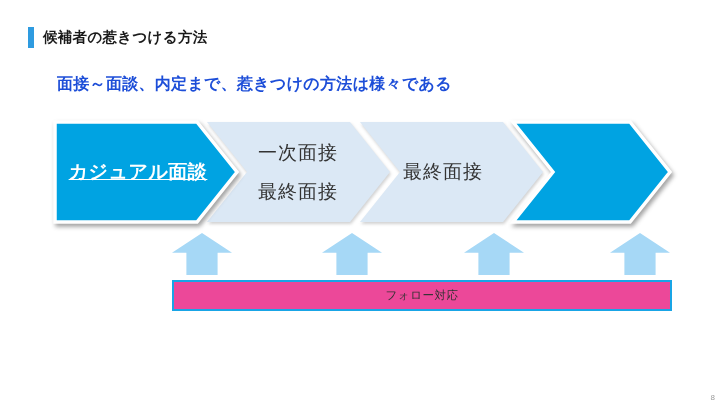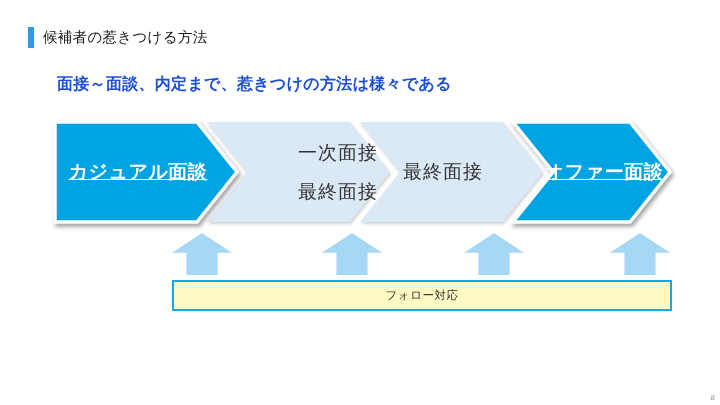--- a/index.html
+++ b/index.html
@@ -9,56 +9,56 @@
   }
   .slide {
     position: relative;
     width: 720px; height: 405px;
     background: #ffffff;
     overflow: hidden;
   }
   
   .title-block { position: absolute; left: 28px; top: 27px; display: flex; align-items: center; }
   .accent-bar { width: 6px; height: 21px; background: #2e9be0; margin-right: 9px; }
-  .slide-title { font-size: 14.5px; font-weight: normal; color: #1a1a1a; letter-spacing: 0.3px; }
+  .slide-title { font-size: 14.5px; font-weight: bold; color: #1a1a1a; letter-spacing: 0.3px; }
   .subtitle {
     position: absolute; left: 57px; top: 74px;
     font-size: 16px; font-weight: bold; color: #1d4ed8; letter-spacing: 0.3px;
   }
   
   .flow-svg { position: absolute; left: 0; top: 0; width: 720px; height: 405px; }
   .chev-light { fill: #dbe8f5; filter: drop-shadow(1.5px 2px 1.5px rgba(90,90,90,0.28)); }
   .chev-highlight {
     fill: #00a3e2; stroke: #ffffff; stroke-width: 3.5px; stroke-linejoin: miter;
     filter: drop-shadow(2.5px 3px 2px rgba(50,50,50,0.45));
   }
   .chev-label {
     position: absolute; top: 122px; height: 100px;
     display: flex; align-items: center; justify-content: center;
   }
   .chev-label.highlight { color: #ffffff; font-weight: bold; font-size: 19px; letter-spacing: 0.5px; text-decoration: underline; }
   .chev-label.light { color: #333333; font-size: 19px; letter-spacing: 1px; }
-  .chev-label.two-line { flex-direction: column; align-items: flex-start; justify-content: center; gap: 13px; margin-left: 40px; }
+  .chev-label.two-line { flex-direction: column; align-items: flex-start; justify-content: center; gap: 13px; }
   .lbl1 { left: 55px;  width: 166px; }
   .lbl2 { left: 258px; width: 120px; }
   .lbl3 { left: 372px; width: 142px; font-family: Liberation Mono, monospace; }
   .lbl4 { left: 520px; width: 168px; }
   
   .up-arrow {
     position: absolute; top: 233px;
     width: 60px; height: 42px;
     background: #a6d8f6;
     clip-path: polygon(50% 0%, 100% 47%, 76% 47%, 76% 100%, 24% 100%, 24% 47%, 0% 47%);
   }
   .ua1 { left: 172px; } .ua2 { left: 322px; } .ua3 { left: 464px; } .ua4 { left: 610px; }
   
   .follow-box {
     position: absolute; left: 172px; top: 280px;
     width: 496px; height: 27px;
-    background: #fef9c3; border: 2px solid #19a5e6;
+    background: #ec4899; border: 2px solid #19a5e6;
     display: flex; align-items: center; justify-content: center;
     font-size: 11.5px; color: #333333; letter-spacing: 0.5px;
   }
   
   .conclusion {
     position: absolute; left: 0; top: 359px; width: 720px;
     text-align: center;
     font-size: 16.5px; font-weight: bold; color: #4fa0db; letter-spacing: 0.2px;
   }
   .page-number {
@@ -87,21 +87,20 @@
 
   <div class="chev-label highlight lbl1">カジュアル面談</div>
 
   <div class="chev-label light two-line lbl2">
     <span>一次面接</span>
     <span>最終面接</span>
   </div>
 
   <div class="chev-label light lbl3">最終面接</div>
 
-  <div class="chev-label highlight lbl4">オファー面談</div>
 
   <div class="up-arrow ua1"></div>
   <div class="up-arrow ua2"></div>
   <div class="up-arrow ua3"></div>
   <div class="up-arrow ua4"></div>
 
   <div class="follow-box">
     <span>フォロー対応</span>
   </div>
 

